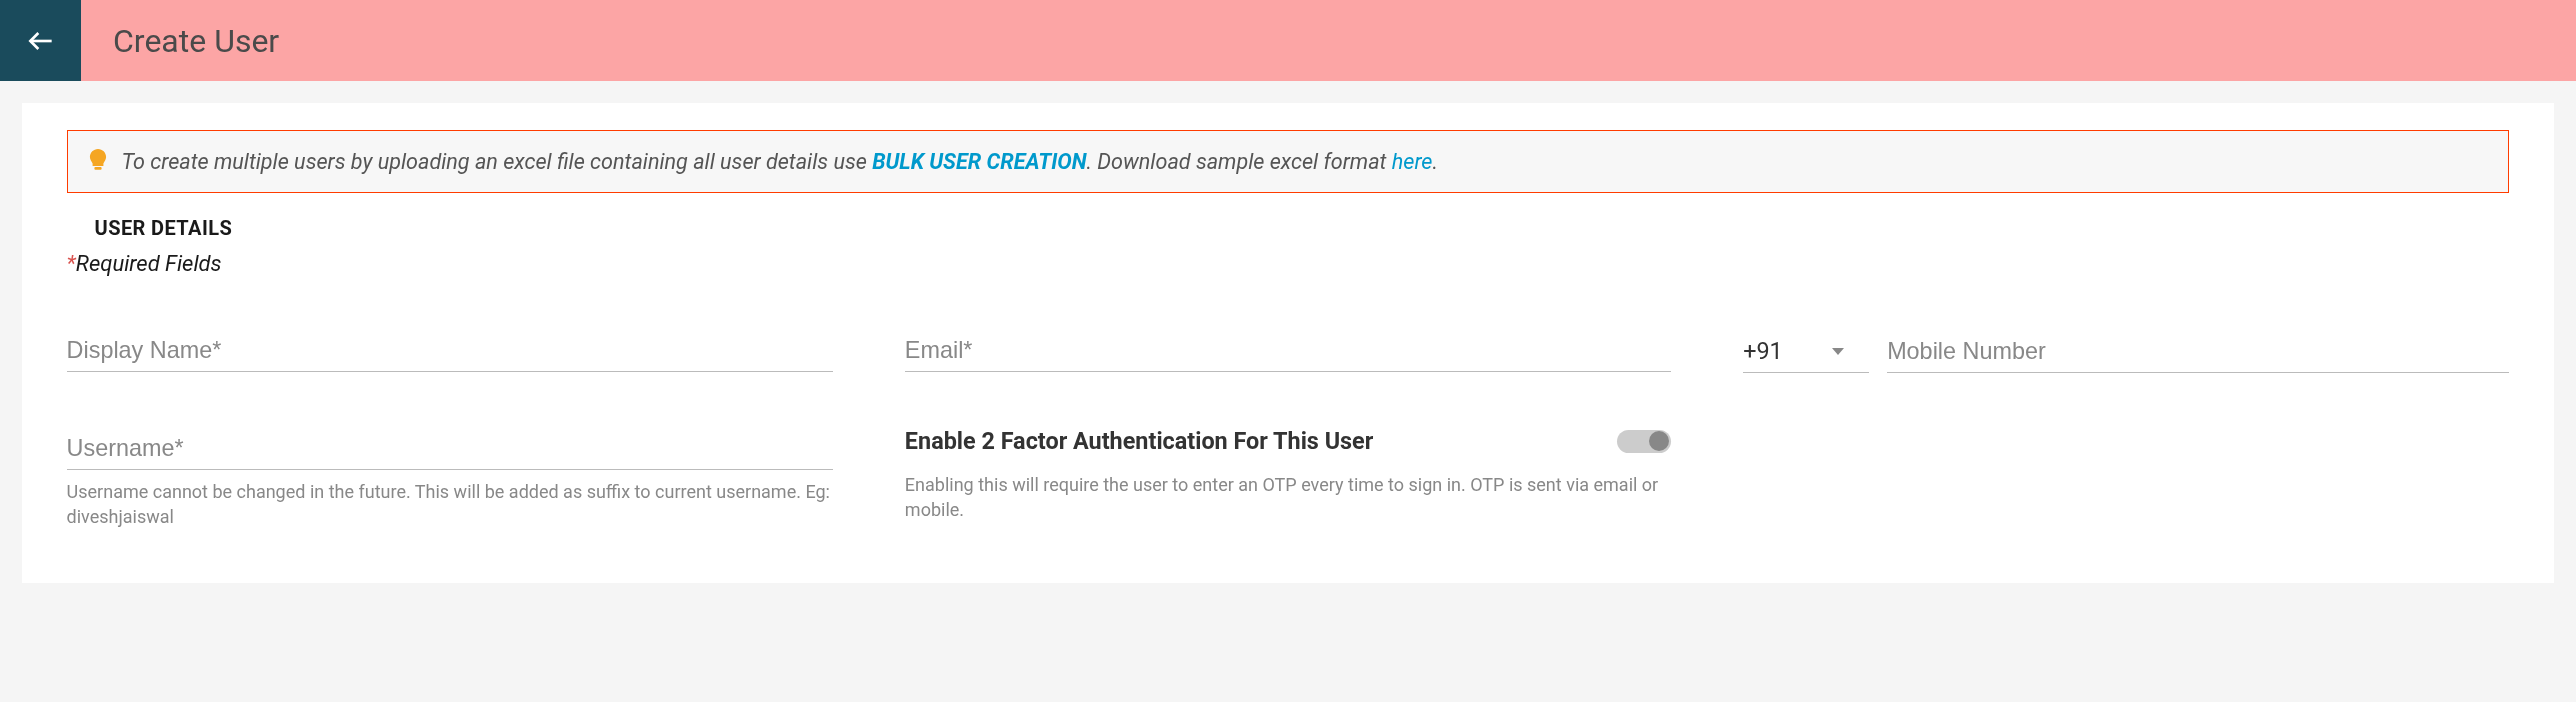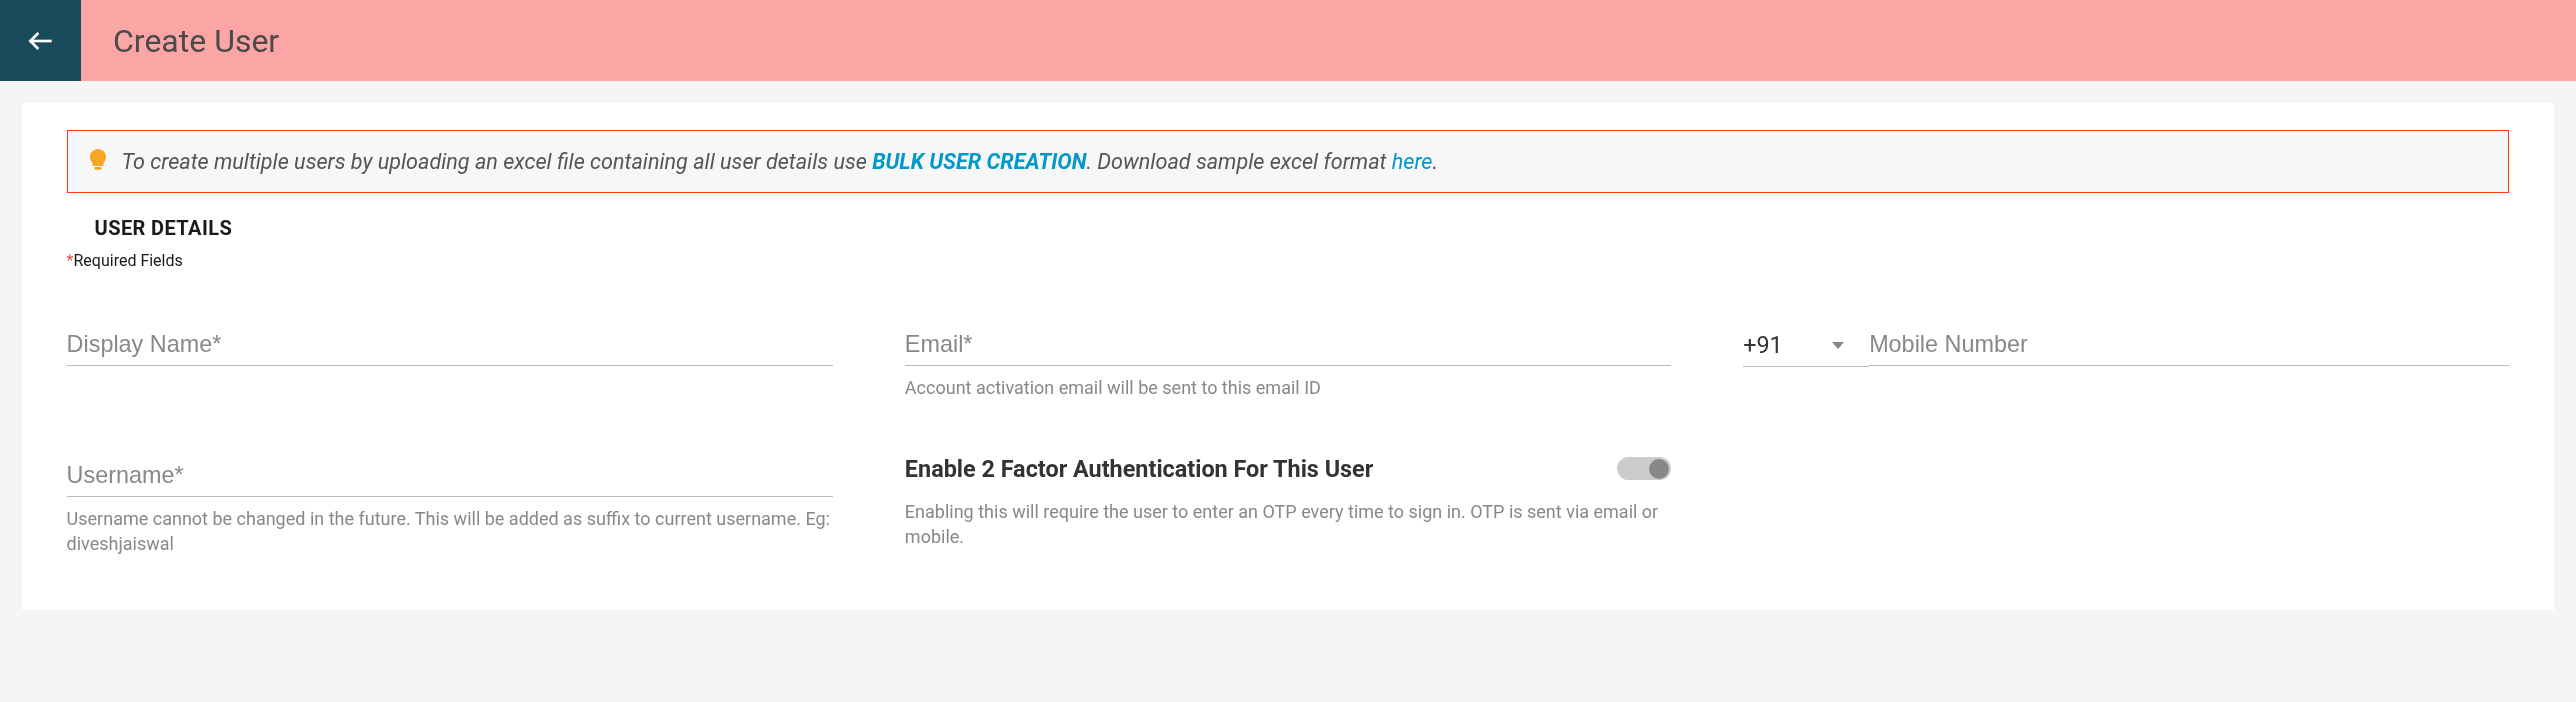--- a/index.html
+++ b/index.html
@@ -79,21 +79,22 @@
     }
     .section-heading {
       font-size: 20px;
       font-weight: 700;
       color: #1a1a1a;
       letter-spacing: 0.4px;
       margin-bottom: 10.8px;
       padding-left: 28px;
     }
     .required-note {
-      font-size: 16px;
+      font-size: 22px;
+      font-style: italic;
       color: #1a1a1a;
       margin-bottom: 54px;
     }
     .required-asterisk {
       color: #d9534f;
     }
     .form-grid {
       display: grid;
       grid-template-columns: 1fr 1fr 1fr;
       gap: 54px 72px;
@@ -116,21 +117,22 @@
       color: #888;
     }
     .helper-text {
       font-size: 18px;
       color: #888;
       margin-top: 9px;
       line-height: 1.4;
     }
     .phone-row {
       display: flex;
-      align-items: flex-start;
+      gap: 18px;
+      align-items: flex-end;
     }
     .country-code-select {
       border: none;
       border-bottom: 0.9px solid #bbb;
       font-size: 23.4px;
       padding: 7.2px 25px 7.2px 0;
       width: 126px;
       display: flex;
       align-items: center;
       justify-content: space-between;
@@ -214,21 +216,20 @@
     </div>
 
     <div class="form-grid">
 
       <div class="form-field">
         <input type="text" class="text-input" placeholder="Display Name*" style="">
       </div>
 
       <div class="form-field">
         <input type="text" class="text-input" placeholder="Email*" style="">
-        <div class="helper-text">Account activation email will be sent to this email ID</div>
       </div>
 
       <div class="form-field">
         <div class="phone-row">
           <div class="country-code-select">
             <span>+91</span>
             <span class="chevron-down"></span>
           </div>
           <input type="text" class="text-input mobile-input" placeholder="Mobile Number" style="">
         </div>

